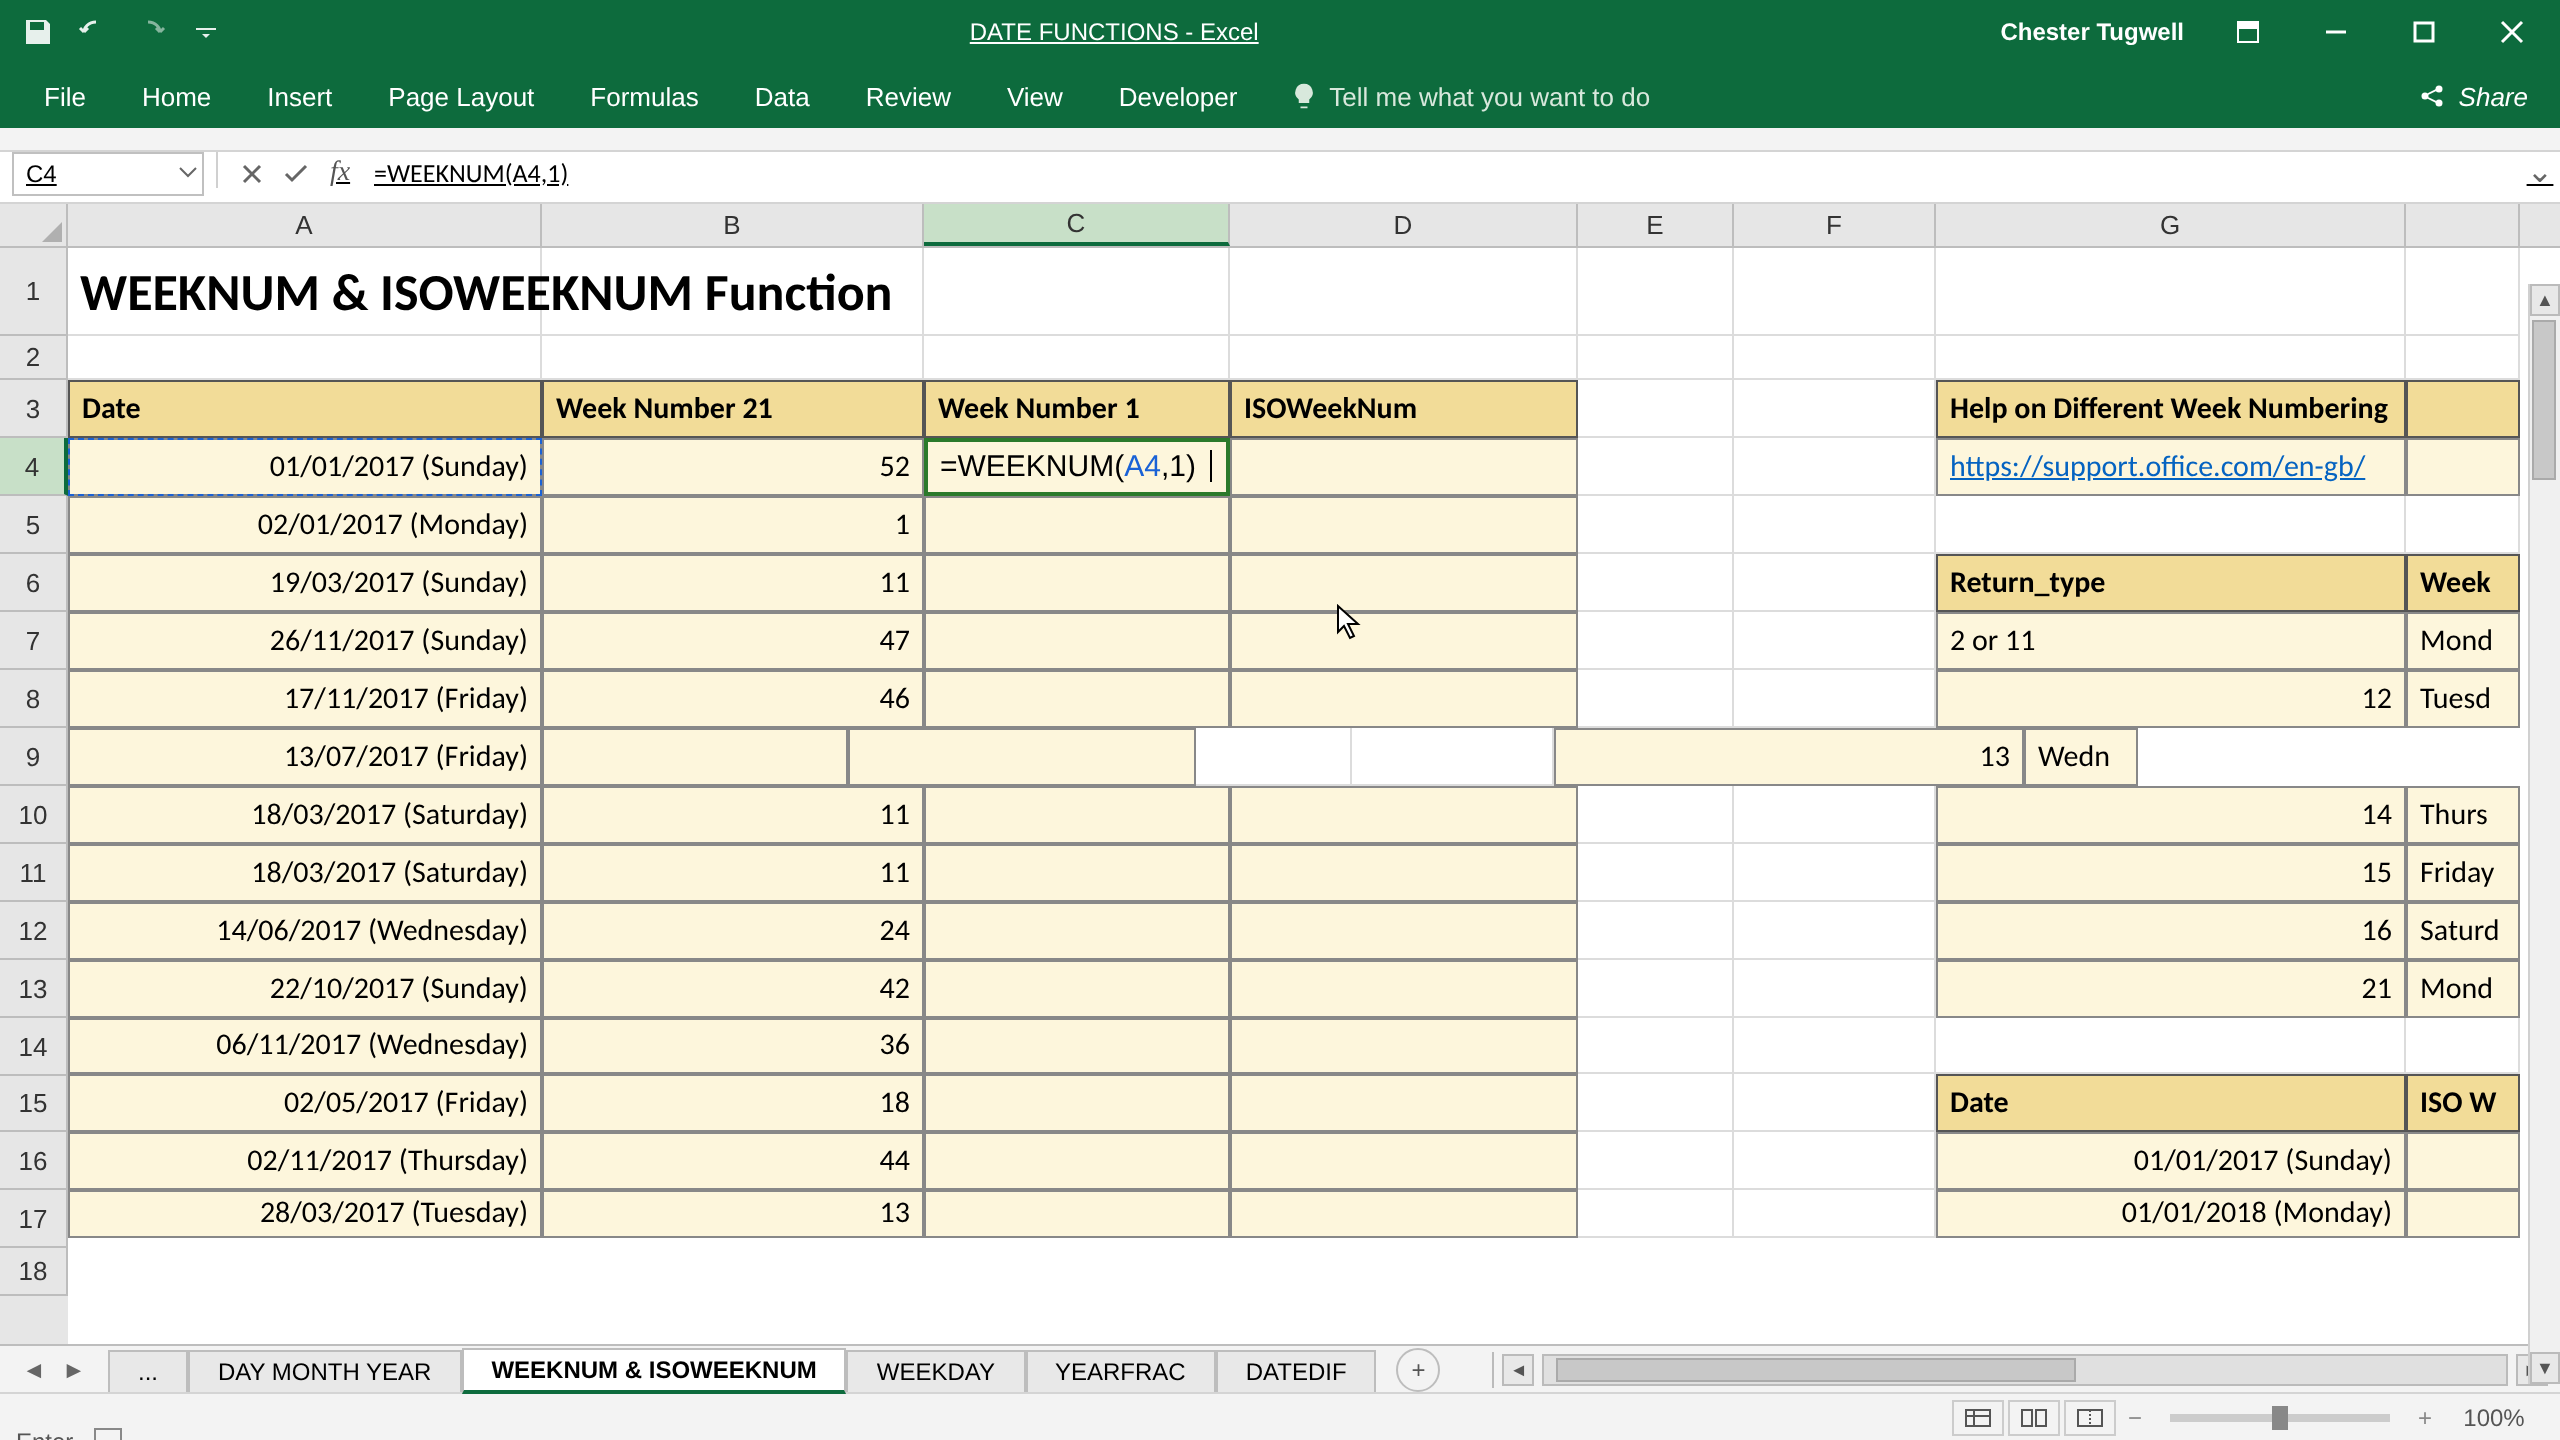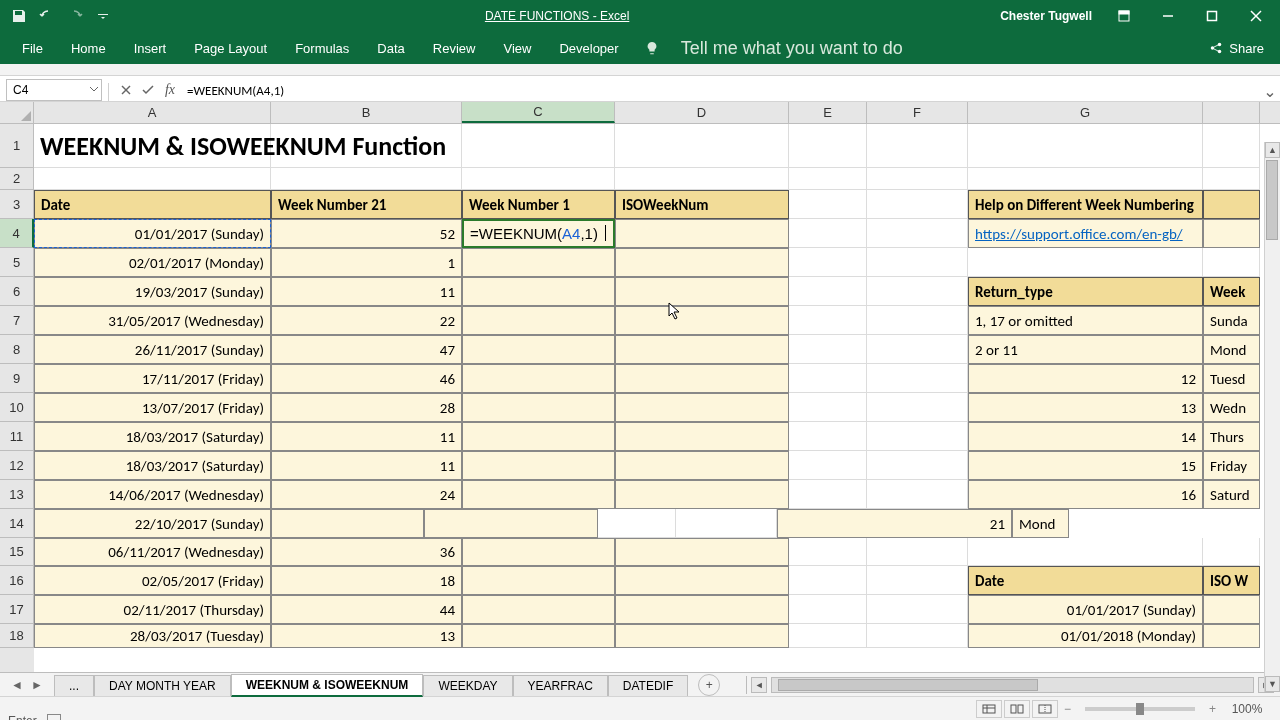--- a/index.html
+++ b/index.html
@@ -12,28 +12,28 @@
 .qat-btn svg { width: 16px; height: 16px; }
 .title-center { flex: 1; text-align: center; font-size: 12px; text-decoration: underline; }
 .title-right { display: flex; align-items: center; gap: 4px; padding-right: 4px; }
 .user-name { font-size: 12px; margin-right: 8px; font-weight: bold; }
 .win-btn { width: 40px; height: 28px; display: flex; align-items: center; justify-content: center; cursor: pointer; }
 .win-btn svg { width: 12px; height: 12px; stroke: #fff; }
 
 
 .ribbon-tabs { background: #0d6b3d; height: 32px; display: flex; align-items: center; padding-left: 8px; }
 .ribbon-tab { padding: 5px 14px; font-size: 13px; color: #fff; cursor: pointer; }
-.tell-me { display: flex; align-items: center; gap: 22px; margin-left: 12px; color: #d8e8dc; font-size: 18px; }
-.share-btn { margin-left: auto; padding: 0 16px; color: #fff; font-size: 13px; display: flex; align-items: center; gap: 6px; cursor: pointer; }
+.tell-me { display: flex; align-items: center; gap: 6px; margin-left: 12px; color: #d8e8dc; font-size: 13px; }
+.share-btn { margin-left: auto; padding: 0 16px; color: #fff; font-size: 13px; display: flex; align-items: center; gap: 6px; cursor: pointer; font-style: italic; }
 
 
 .ribbon-strip { background: #f3f3f3; height: 12px; border-bottom: 1px solid #d4d4d4; }
 
 
-.formula-row { height: 26px; display: flex; align-items: flex-end; border-bottom: 1px solid #d4d4d4; background: #fff; }
+.formula-row { height: 26px; display: flex; align-items: flex-start; border-bottom: 1px solid #d4d4d4; background: #fff; text-decoration: underline; }
 .name-box { width: 96px; height: 22px; border: 1px solid #c0c0c0; margin-left: 6px; display: flex; align-items: center; padding: 0 6px; font-size: 12px; position: relative; }
 .name-box-dd { position: absolute; right: 2px; top: 4px; }
 .fb-divider { width: 1px; height: 18px; background: #d0d0d0; margin: 0 6px; }
 .fb-btn { width: 22px; height: 22px; display: flex; align-items: center; justify-content: center; cursor: pointer; }
 .fx-icon { font-style: italic; font-family: serif; font-size: 14px; color: #555; }
 .formula-input { flex: 1; height: 22px; border: none; outline: none; font-size: 13px; padding-left: 6px; font-family: Calibri, Arial, sans-serif; }
 .fb-expand { width: 20px; color: #666; cursor: pointer; text-align: center; }
 
 
 .grid-area { position: relative; }
@@ -311,30 +311,20 @@
         <div class="cell cA tblc right">19/03/2017 (Sunday)</div>
         <div class="cell cB tblc right">11</div>
         <div class="cell cC tblc"></div>
           <div class="cell cD tblc"></div>
         <div class="cell cE"></div>
           <div class="cell cF"></div>
         <div class="cell cG hdr">Return_type</div>
         <div class="cell cH hdr">Week</div>
       </div>
       <div class="row">
-        <div class="cell cA tblc right">31/05/2017 (Wednesday)</div>
-        <div class="cell cB tblc right">22</div>
-        <div class="cell cC tblc"></div>
-          <div class="cell cD tblc"></div>
-        <div class="cell cE"></div>
-          <div class="cell cF"></div>
-        <div class="cell cG tblc">1, 17 or omitted</div>
-        <div class="cell cH tblc">Sunda</div>
-      </div>
-      <div class="row">
         <div class="cell cA tblc right">26/11/2017 (Sunday)</div>
         <div class="cell cB tblc right">47</div>
         <div class="cell cC tblc"></div>
           <div class="cell cD tblc"></div>
         <div class="cell cE"></div>
           <div class="cell cF"></div>
         <div class="cell cG tblc">2 or 11</div>
         <div class="cell cH tblc">Mond</div>
       </div>
       <div class="row">
@@ -342,21 +332,20 @@
         <div class="cell cB tblc right">46</div>
         <div class="cell cC tblc"></div>
           <div class="cell cD tblc"></div>
         <div class="cell cE"></div>
           <div class="cell cF"></div>
         <div class="cell cG tblc right">12</div>
         <div class="cell cH tblc">Tuesd</div>
       </div>
       <div class="row">
         <div class="cell cA tblc right">13/07/2017 (Friday)</div>
-        <div class="cell cB tblc right">28</div>
         <div class="cell cC tblc"></div>
           <div class="cell cD tblc"></div>
         <div class="cell cE"></div>
           <div class="cell cF"></div>
         <div class="cell cG tblc right">13</div>
         <div class="cell cH tblc">Wedn</div>
       </div>
       <div class="row">
         <div class="cell cA tblc right">18/03/2017 (Saturday)</div>
         <div class="cell cB tblc right">11</div>
@@ -382,20 +371,21 @@
         <div class="cell cB tblc right">24</div>
         <div class="cell cC tblc"></div>
           <div class="cell cD tblc"></div>
         <div class="cell cE"></div>
           <div class="cell cF"></div>
         <div class="cell cG tblc right">16</div>
         <div class="cell cH tblc">Saturd</div>
       </div>
       <div class="row">
         <div class="cell cA tblc right">22/10/2017 (Sunday)</div>
+        <div class="cell cB tblc right">42</div>
         <div class="cell cC tblc"></div>
           <div class="cell cD tblc"></div>
         <div class="cell cE"></div>
           <div class="cell cF"></div>
         <div class="cell cG tblc right">21</div>
         <div class="cell cH tblc">Mond</div>
       </div>
       <div class="row r15">
         <div class="cell cA tblc right">06/11/2017 (Wednesday)</div>
         <div class="cell cB tblc right">36</div>

